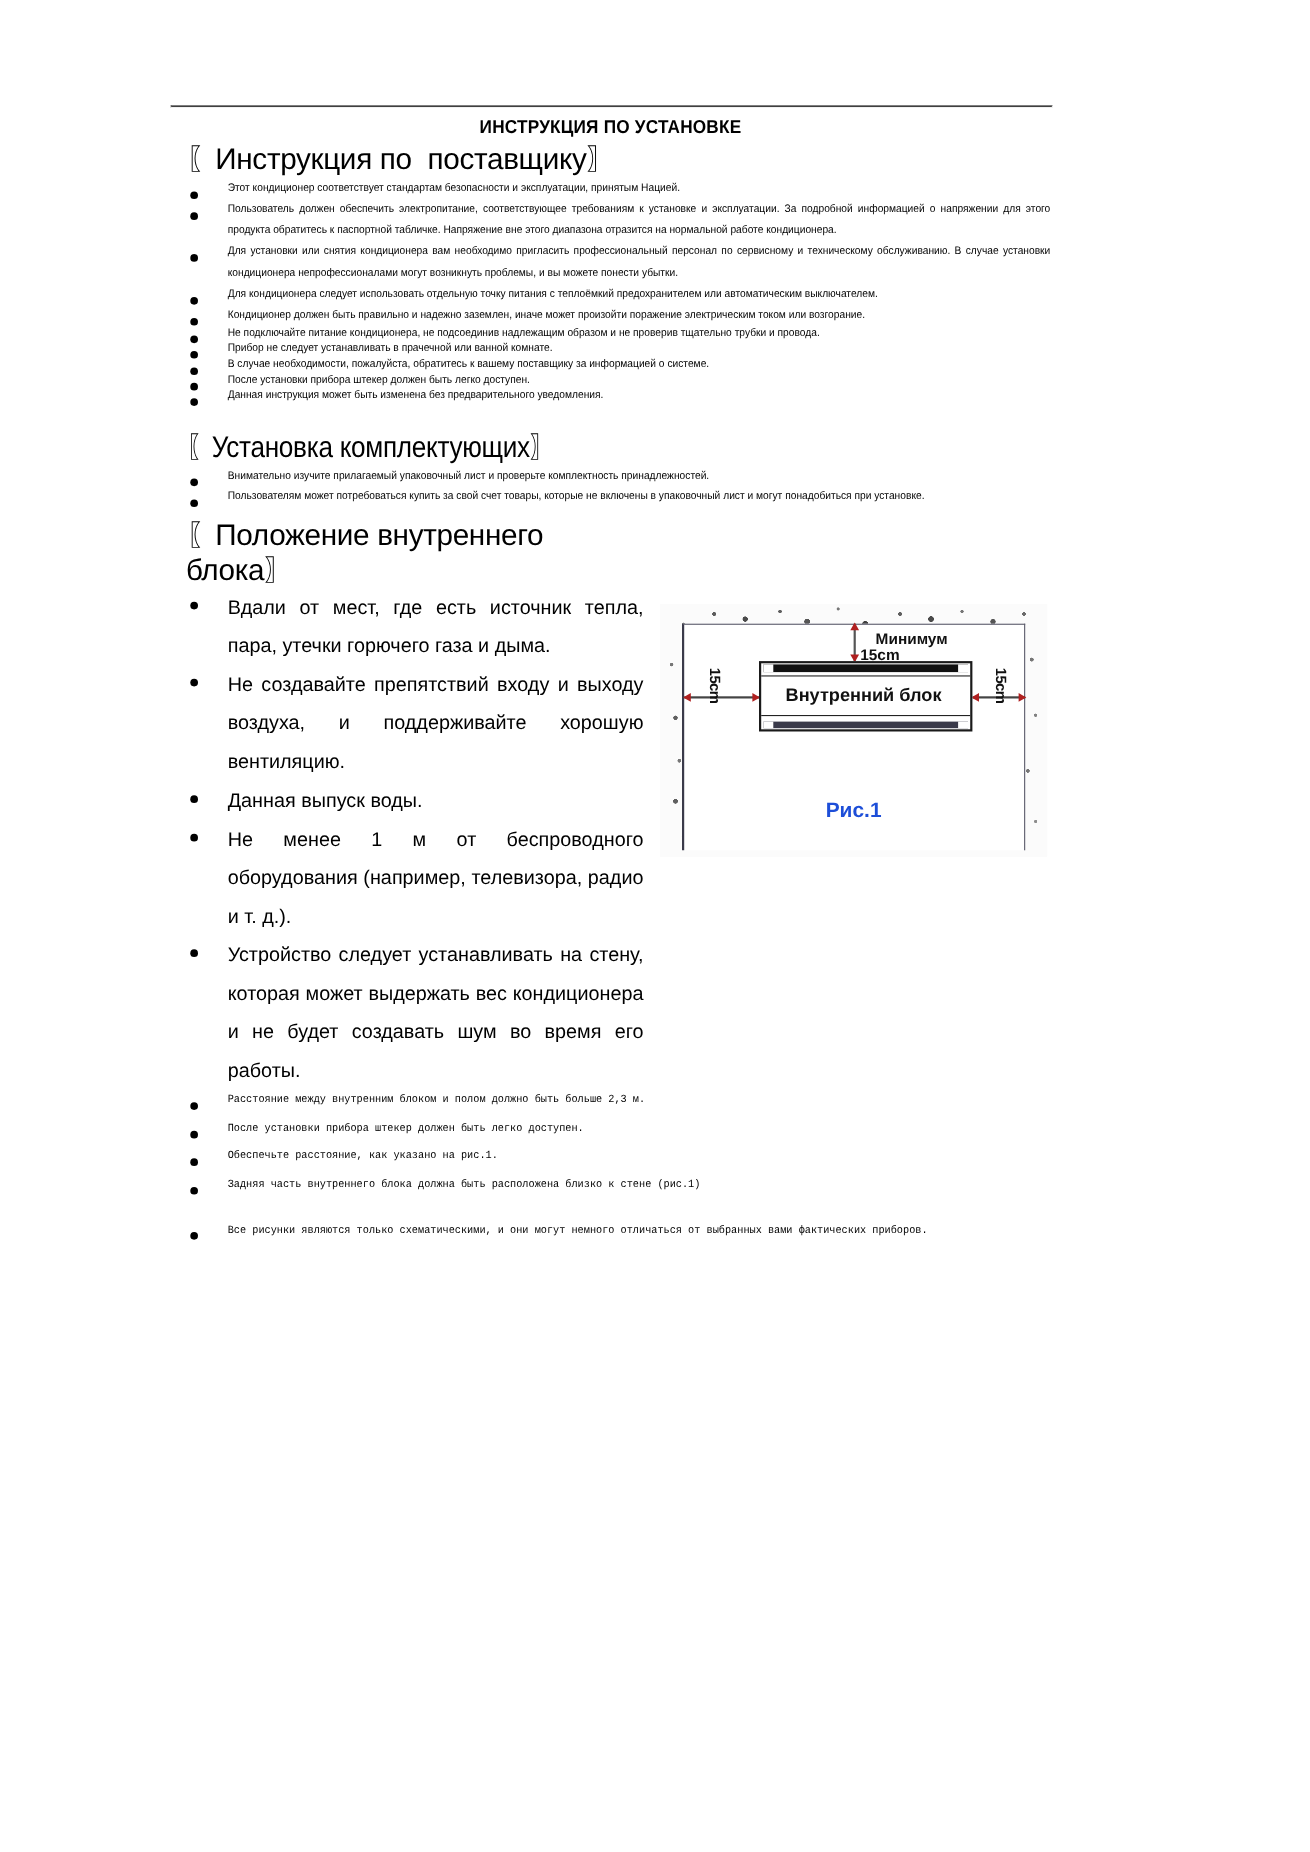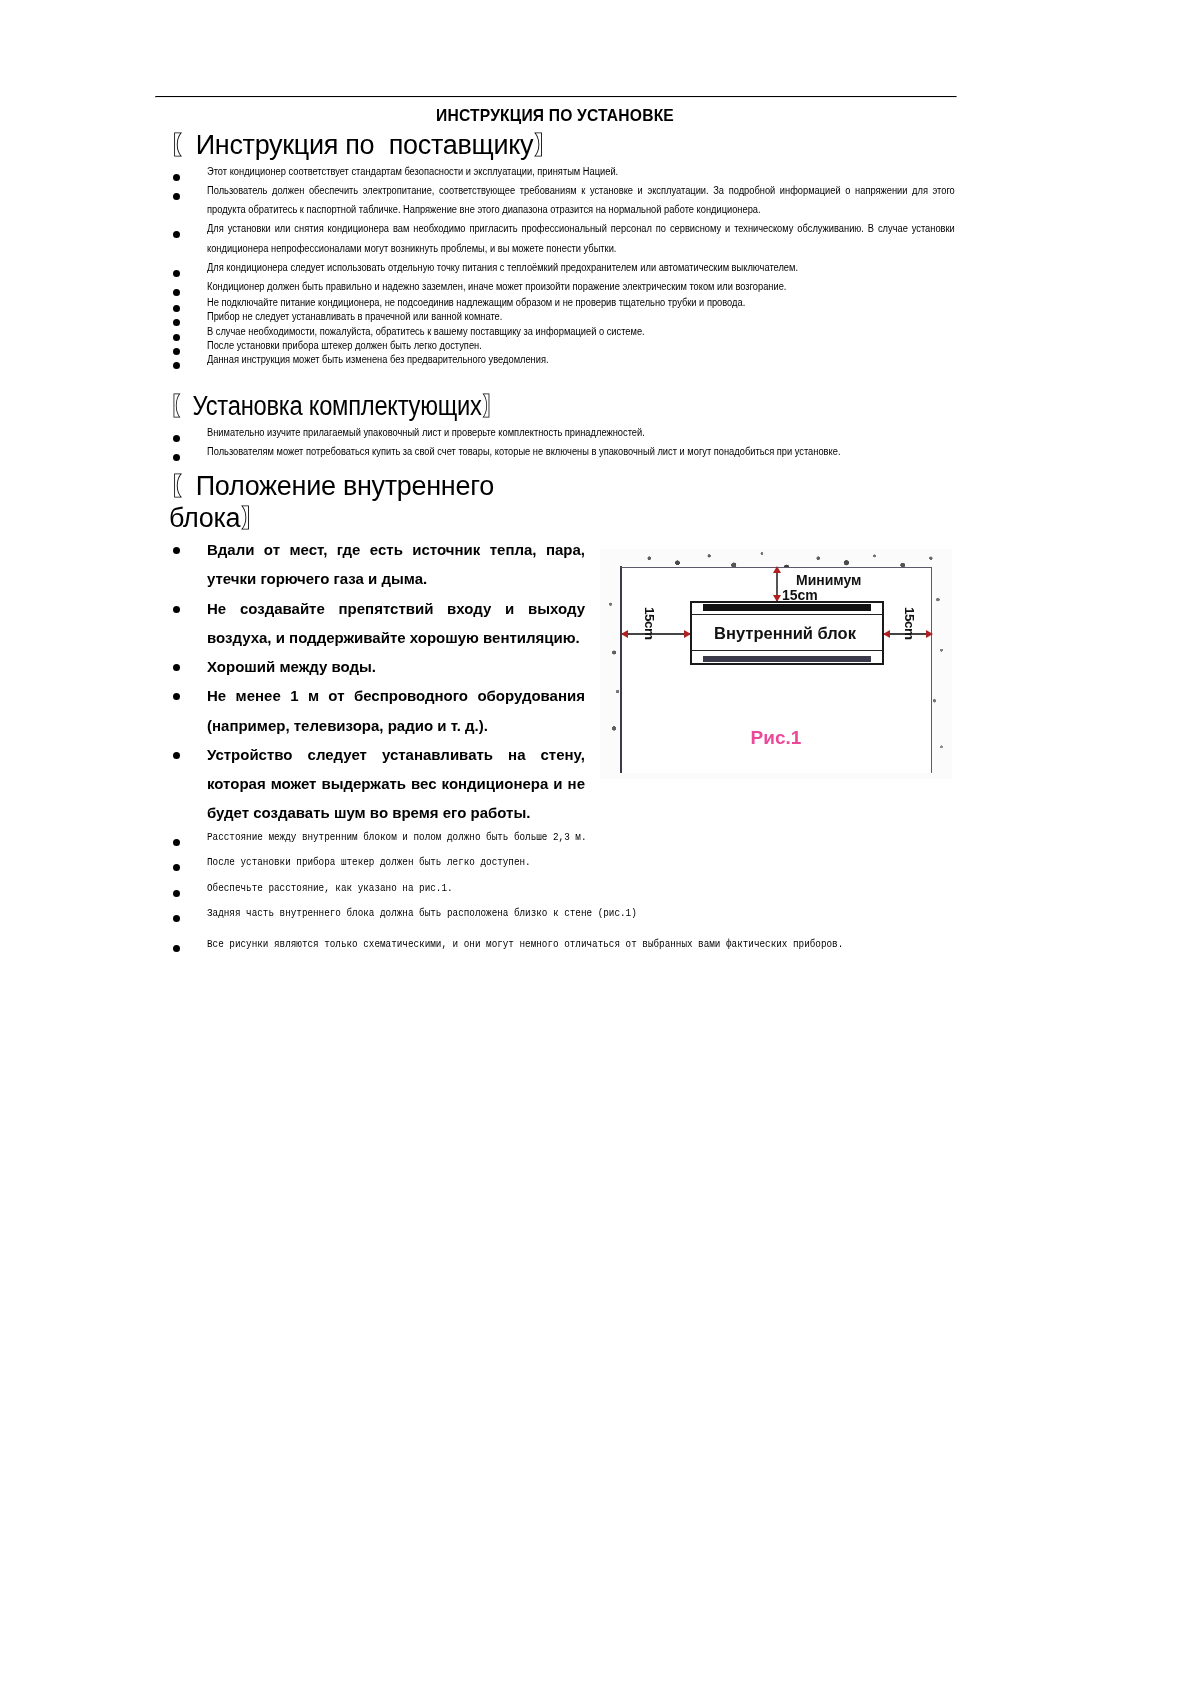--- a/index.html
+++ b/index.html
@@ -96,23 +96,22 @@
 
   
   .split {
     position: relative;
   }
   .split .left-col {
     width: 430px;
   }
   .split .left-col li {
     text-align: justify;
-    font-size: 15px;
+    font-size: 18px;
     line-height: 1.95;
-    font-weight: bold;
   }
 
   
   .figure {
     position: absolute;
     left: 445px;
     top: 14px;
     width: 352px;
     height: 230px;
     font-weight: bold;
@@ -278,21 +277,21 @@
     writing-mode: vertical-rl;
     text-orientation: mixed;
     letter-spacing: -0.5px;
   }
   .fig-caption {
     position: absolute;
     left: 0; right: 0;
     top: 178px;
     text-align: center;
     font-size: 19px;
-    color: #ec4899;
+    color: #1d4ed8;
   }
 </style>
 </head>
 <body>
 
 <div class="page">
   <div class="content">
 
     <hr class="header-rule">
 
@@ -345,21 +344,21 @@
     </ul>
 
     <div class="section-title sec-gap-2">〖Положение внутреннего
 блока〗</div>
 
     <div class="split">
 
       <ul class="bullets left-col gap-top-9">
         <li><span>Вдали от мест, где есть источник тепла, пара, утечки горючего газа и дыма.</span></li>
         <li><span>Не создавайте препятствий входу и выходу воздуха, и поддерживайте хорошую вентиляцию.</span></li>
-        <li><span>Хороший между воды.</span></li>
+        <li><span>Данная выпуск воды.</span></li>
         <li><span>Не менее 1 м от беспроводного оборудования (например, телевизора, радио и т. д.).</span></li>
         <li><span>Устройство следует устанавливать на стену, которая может выдержать вес кондиционера и не будет создавать шум во время его работы.</span></li>
       </ul>
 
       <div class="figure">
         <div class="fig-wall"></div>
         <div class="fig-room"></div>
 
         <div class="arrow-v" style="left:176px; top:18px; height:34px;">
           <span class="av-head-t"></span>
@@ -397,21 +396,21 @@
     <ul class="bullets" style="margin-top:2px;font-family:Liberation Mono, monospace;">
       <li class="tight" style="line-height:1.55; margin-bottom:10px;">
           <span class="cond-text">Расстояние между внутренним блоком и полом должно быть больше 2,3 м.</span>
         </li>
       <li class="tight" style="line-height:1.55; margin-bottom:10px;">
           <span class="cond-text">После установки прибора штекер должен быть легко доступен.</span>
         </li>
       <li class="tight" style="line-height:1.55; margin-bottom:10px;">
           <span class="cond-text">Обеспечьте расстояние, как указано на рис.1.</span>
         </li>
-      <li class="tight" style="line-height:1.55; margin-bottom:14px;">
+      <li class="tight" style="line-height:1.55; margin-bottom:26px;">
           <span class="cond-text">Задняя часть внутреннего блока должна быть расположена близко к стене (рис.1)</span>
         </li>
       <li class="tight" style="line-height:1.75;">
           <span class="cond-text">Все рисунки являются только схематическими, и они могут немного отличаться от выбранных вами фактических приборов.</span>
         </li>
     </ul>
 
   </div>
 </div>
 

